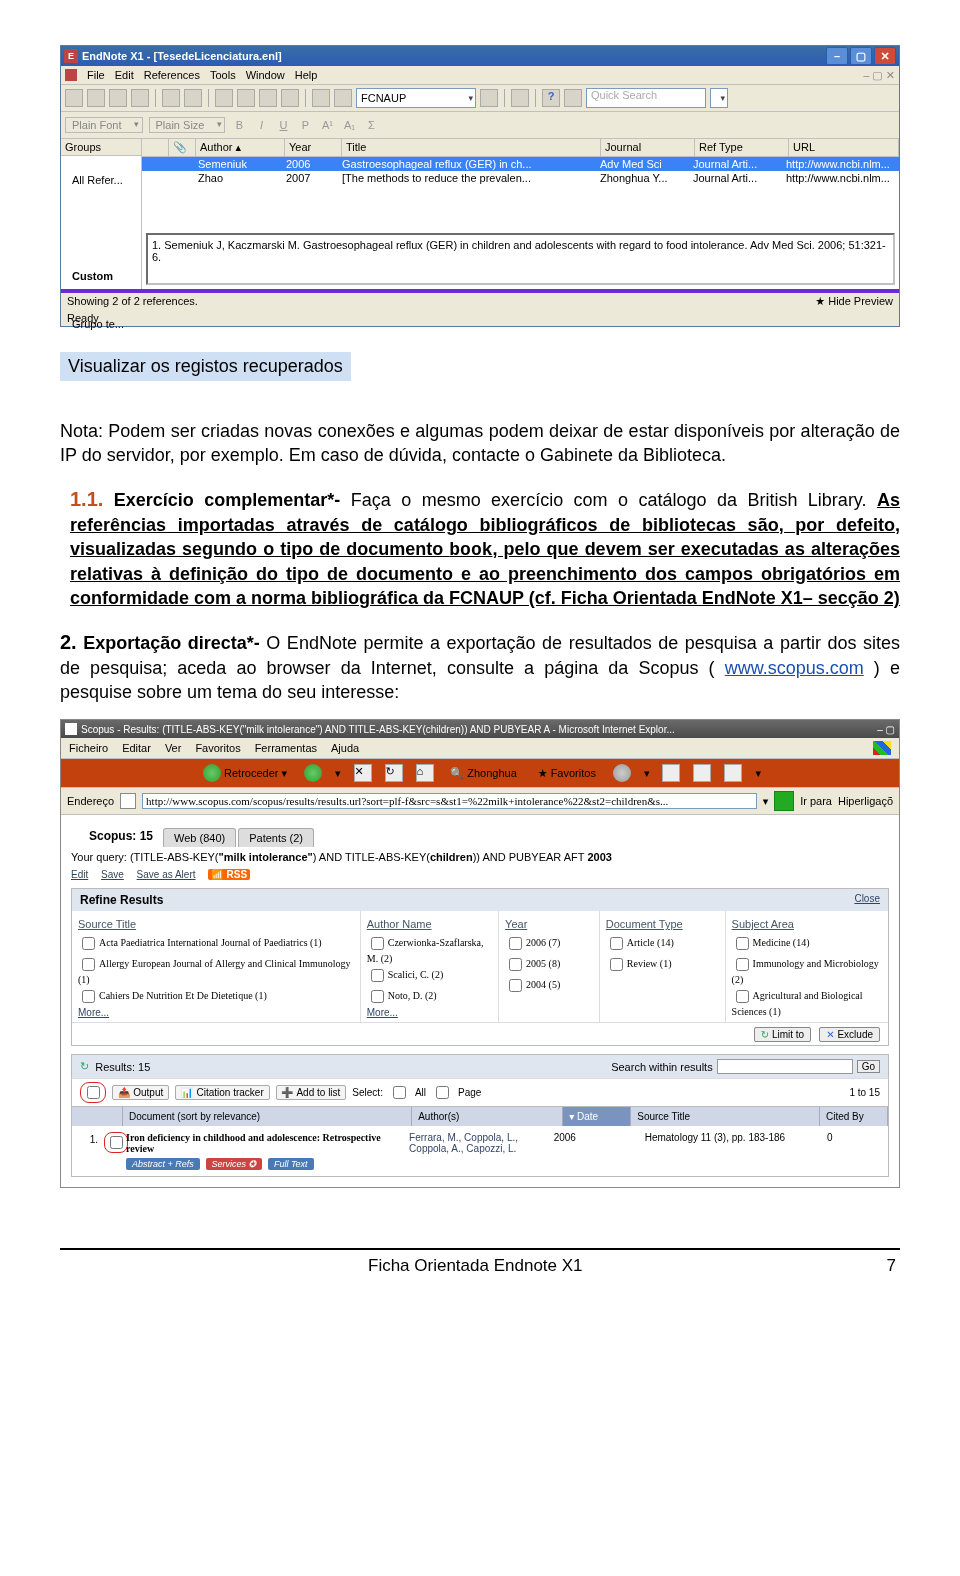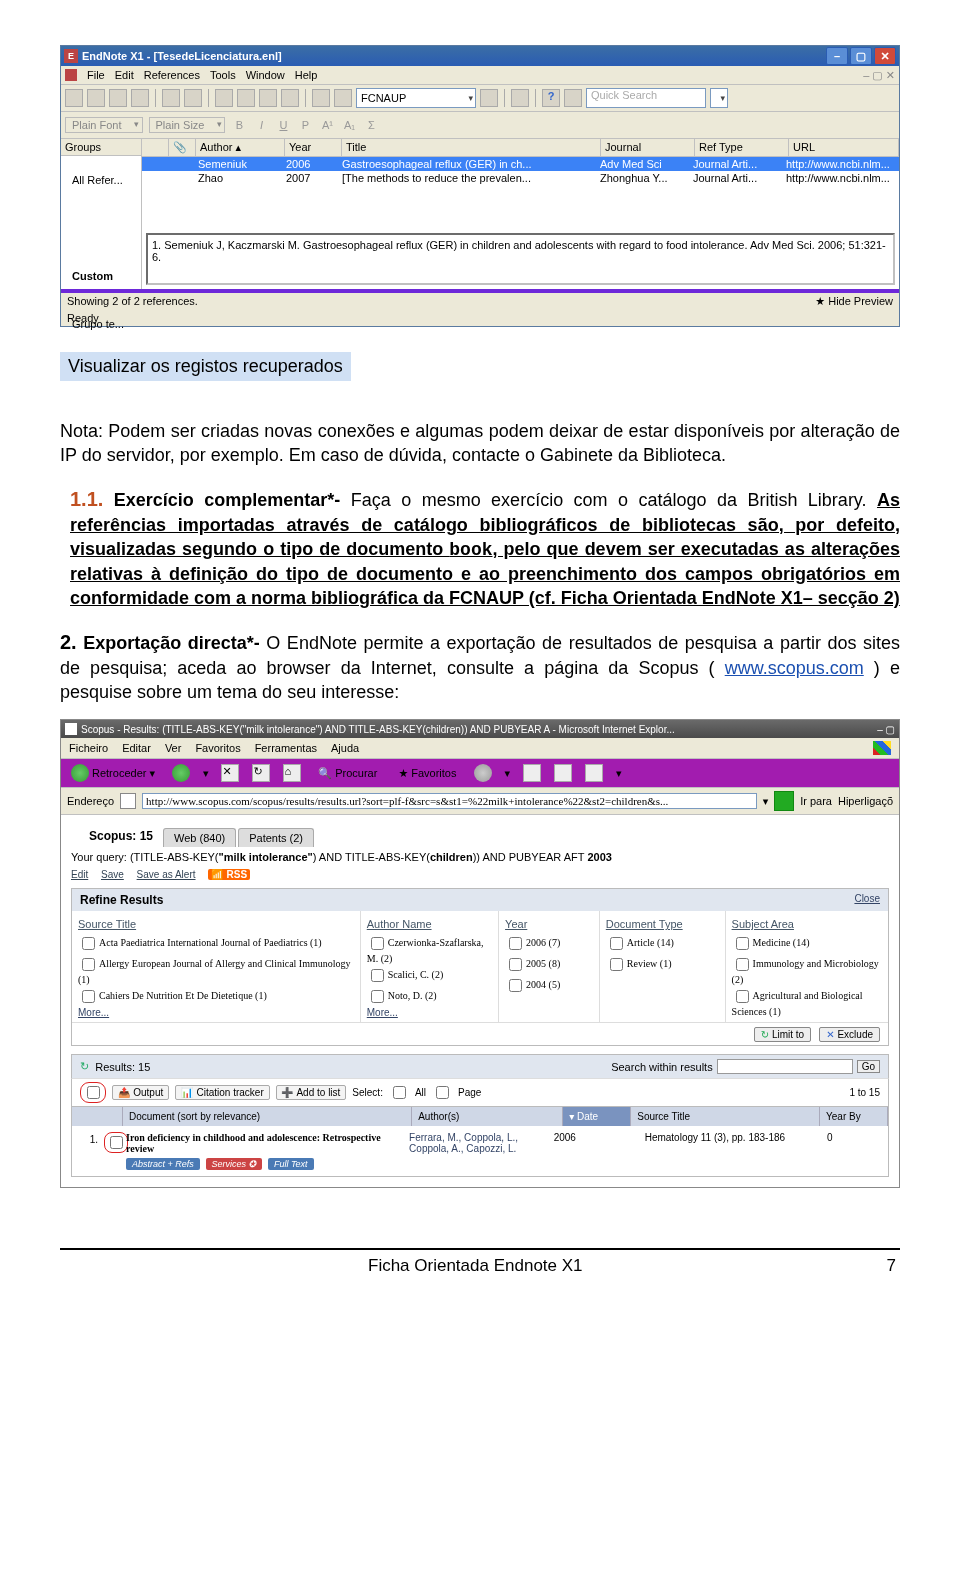--- a/index.html
+++ b/index.html
@@ -116,22 +116,22 @@
   .sc-titlebar .ico{width:12px;height:12px;background:#fff;margin-right:4px;}
   .sc-titlebar .sp{flex:1;}
   .sc-menubar{
     display:flex;gap:14px;padding:3px 8px;font-size:11px;background:#ece9d8;
     border-bottom:1px solid #c0c0c0;align-items:center;
   }
   .sc-menubar .winflag{margin-left:auto;width:18px;height:14px;
     background:linear-gradient(45deg,#d22 25%,#2b2 25% 50%,#26d 50% 75%,#fd2 75%);
   }
   .sc-tool{
-    display:flex;align-items:center;gap:13px;padding:3px 6px;background:#a21caf;
-    border-bottom:1px solid #c0c0c0;font-size:11px;
+    display:flex;align-items:center;gap:13px;padding:3px 6px;background:#c2410c;
+    border-bottom:1px solid #c0c0c0;font-size:11px;justify-content:center;
   }
   .sc-btn{display:flex;align-items:center;gap:3px;padding:2px 4px;}
   .sc-ico{width:18px;height:18px;border-radius:9px;display:inline-block;}
   .sc-ico.green{background:radial-gradient(#6c6,#393);}
   .sc-ico.grey{background:radial-gradient(#ccc,#999);}
   .sc-ico.small{width:16px;height:16px;border:1px solid #aaa;background:#eee;border-radius:0;}
   .sc-addr{
     display:flex;align-items:center;gap:6px;padding:3px 6px;background:#ece9d8;
     border-bottom:1px solid #c0c0c0;font-size:11px;
   }
@@ -372,21 +372,21 @@
     <span>Ferramentas</span>
     <span>Ajuda</span>
     <span class="winflag"></span>
   </div>
   <div class="sc-tool">
     <span class="sc-btn"><span class="sc-ico green"></span><span>Retroceder</span> ▾</span>
     <span class="sc-ico green"></span> ▾
     <span class="sc-ico small">✕</span>
     <span class="sc-ico small">↻</span>
     <span class="sc-ico small">⌂</span>
-    <span class="sc-btn">🔍 <span>Procurar</span></span>
+    <span class="sc-btn">🔍 <span>Zhonghua</span></span>
     <span class="sc-btn">★ <span>Favoritos</span></span>
     <span class="sc-ico grey"></span> ▾
     <span class="sc-ico small"></span>
     <span class="sc-ico small"></span>
     <span class="sc-ico small"></span> ▾
   </div>
   <div class="sc-addr">
     <span>Endereço</span>
     <span style="width:14px;height:14px;border:1px solid #888;background:#fff;display:inline-block"></span>
     <input value="http://www.scopus.com/scopus/results/results.url?sort=plf-f&amp;src=s&amp;st1=%22milk+intolerance%22&amp;st2=children&amp;s..." style="">
@@ -476,21 +476,21 @@
           <span>Page</span>
       <span class="right">1 to 15</span>
     </div>
     <div class="res-table">
       <div class="res-th">
         <div style="width:38px"></div>
         <div style="flex:2.2">Document (sort by relevance)</div>
         <div style="flex:1.1">Author(s)</div>
         <div class="date" style="width:55px">▾ <span>Date</span></div>
         <div style="flex:1.4">Source Title</div>
-        <div style="width:55px">Year By</div>
+        <div style="width:55px">Cited By</div>
       </div>
       <div class="res-row">
         <div class="num">1.</div>
         <div class="chk"><span class="oval"><input type="checkbox" style=""></span></div>
         <div class="doc">
           <b>Iron deficiency in childhood and adolescence: Retrospective review</b><br>
           <span class="sub-btn blue">Abstract + Refs</span>
           <span class="sub-btn red"><span>Services</span> ✪</span>
           <span class="sub-btn blue">Full Text</span>
         </div>

